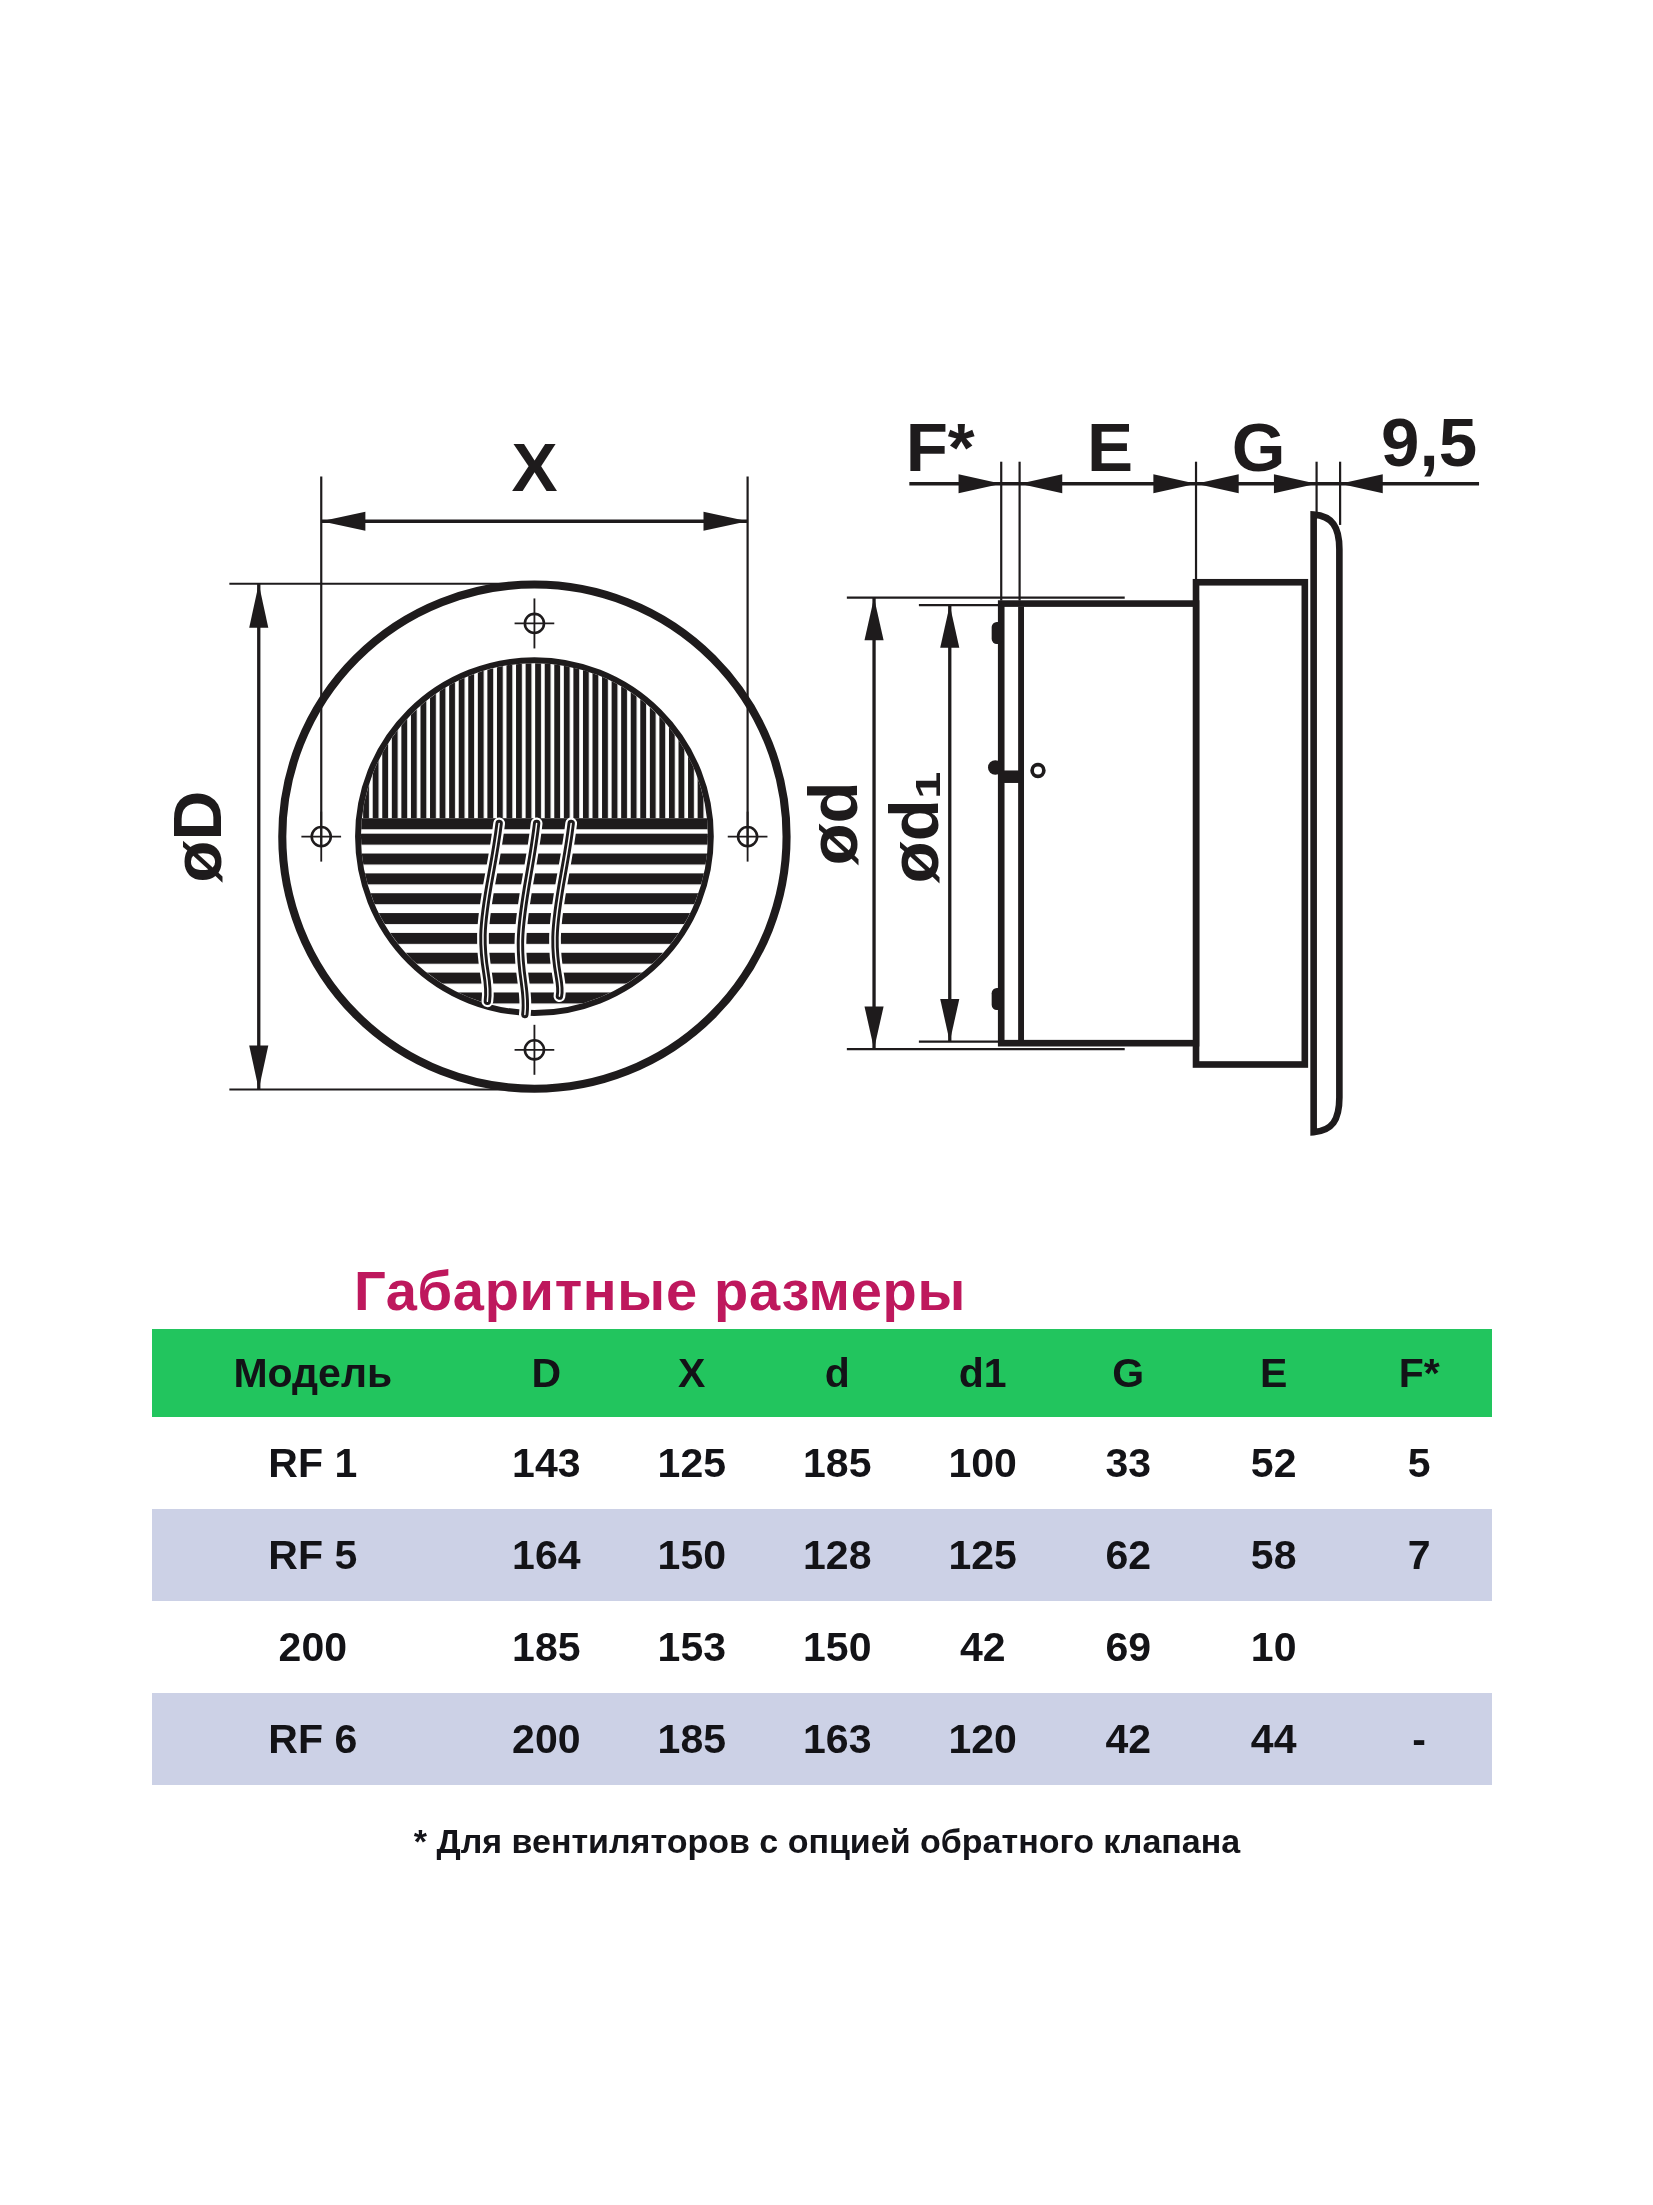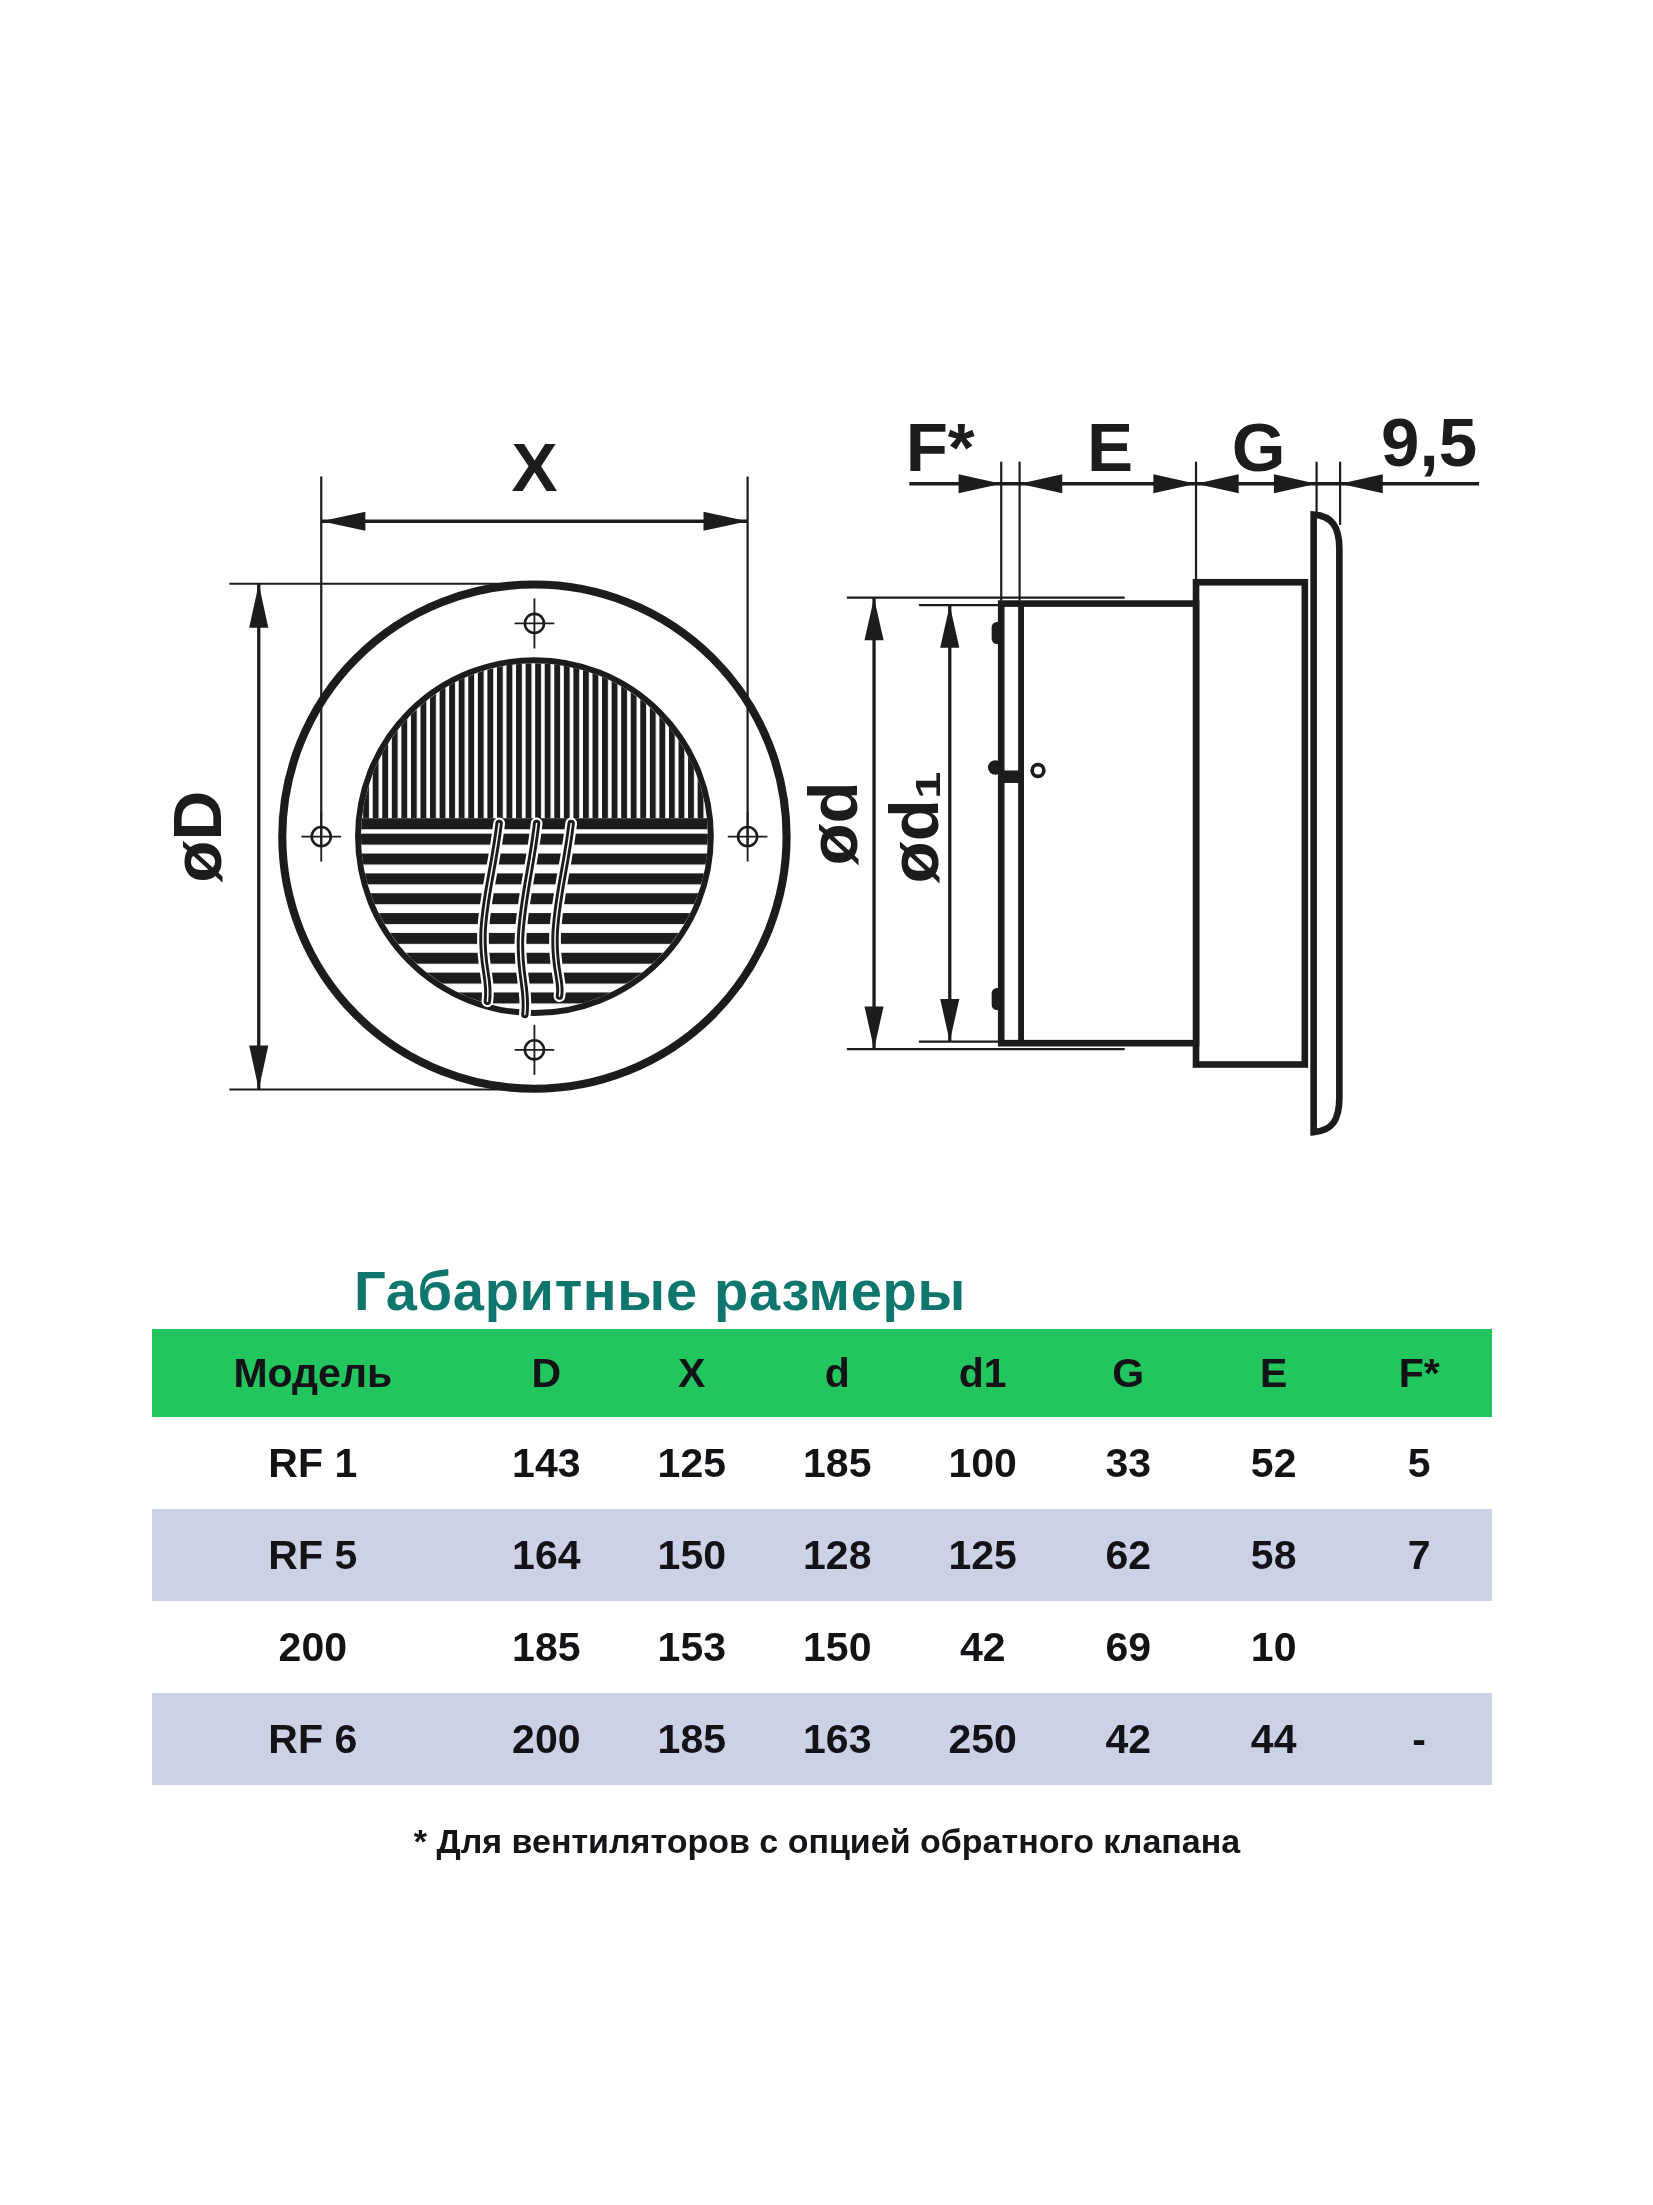--- a/index.html
+++ b/index.html
@@ -5,21 +5,21 @@
   html,body{margin:0;padding:0;}
   body{
     width:1654px;height:2205px;background:#ffffff;
     font-family:"Liberation Sans","DejaVu Sans",sans-serif;
     -webkit-font-smoothing:antialiased;
   }
   .page{position:relative;width:1654px;height:2205px;overflow:hidden;background:#fff;}
   .drawing{position:absolute;left:0;top:0;}
   .page-title{
     position:absolute;left:0;top:1258px;width:1320px;
-    text-align:center;font-size:56px;font-weight:bold;color:#0f766e;
+    text-align:center;font-size:56px;font-weight:bold;color:#be185d;
     letter-spacing:0.7px;
   }
   .dim-table{position:absolute;left:152px;top:1329px;width:1340px;}
   .t-row{
     display:grid;
     grid-template-columns:24% 10.857% 10.857% 10.857% 10.857% 10.857% 10.857% 10.858%;
     align-items:center;height:92px;
   }
   .t-row.header{height:88px;background:#22c55e;}
   .t-row.band{background:#ccd1e6;}
@@ -214,21 +214,21 @@
       <div class="t-cell">42</div>
       <div class="t-cell">69</div>
       <div class="t-cell">10</div>
     </div>
 
     <div class="t-row band">
       <div class="t-cell">RF 6</div>
       <div class="t-cell">200</div>
       <div class="t-cell">185</div>
       <div class="t-cell">163</div>
-      <div class="t-cell">250</div>
+      <div class="t-cell">120</div>
       <div class="t-cell">42</div>
       <div class="t-cell">44</div>
       <div class="t-cell">-</div>
     </div>
   </div>
 
   <div class="footnote">* Для вентиляторов с опцией обратного клапана</div>
 </div>
 
 

